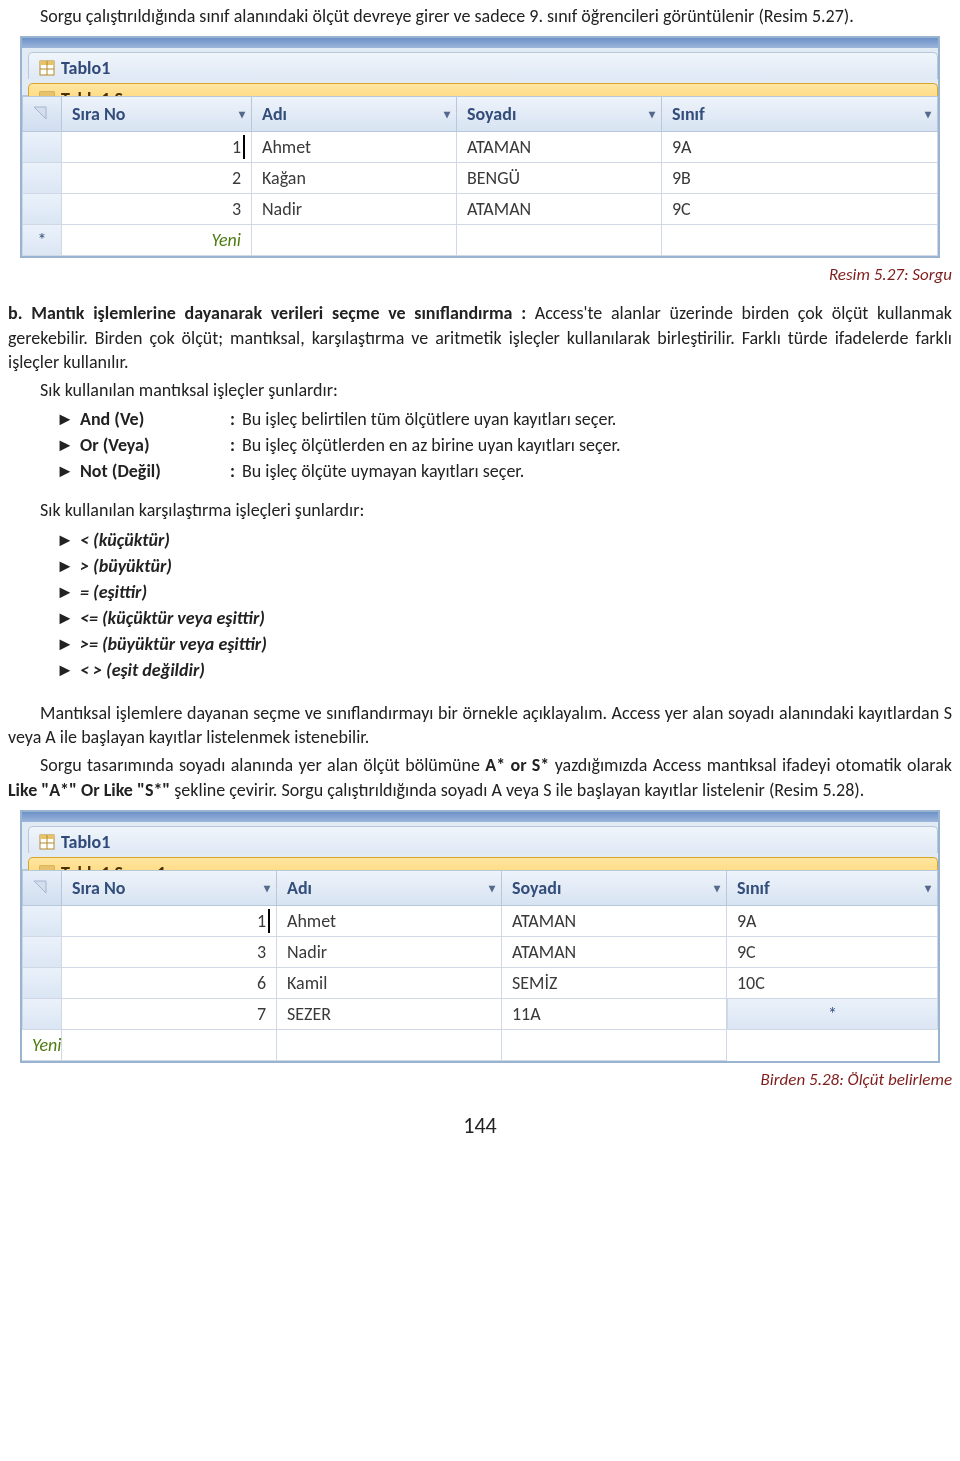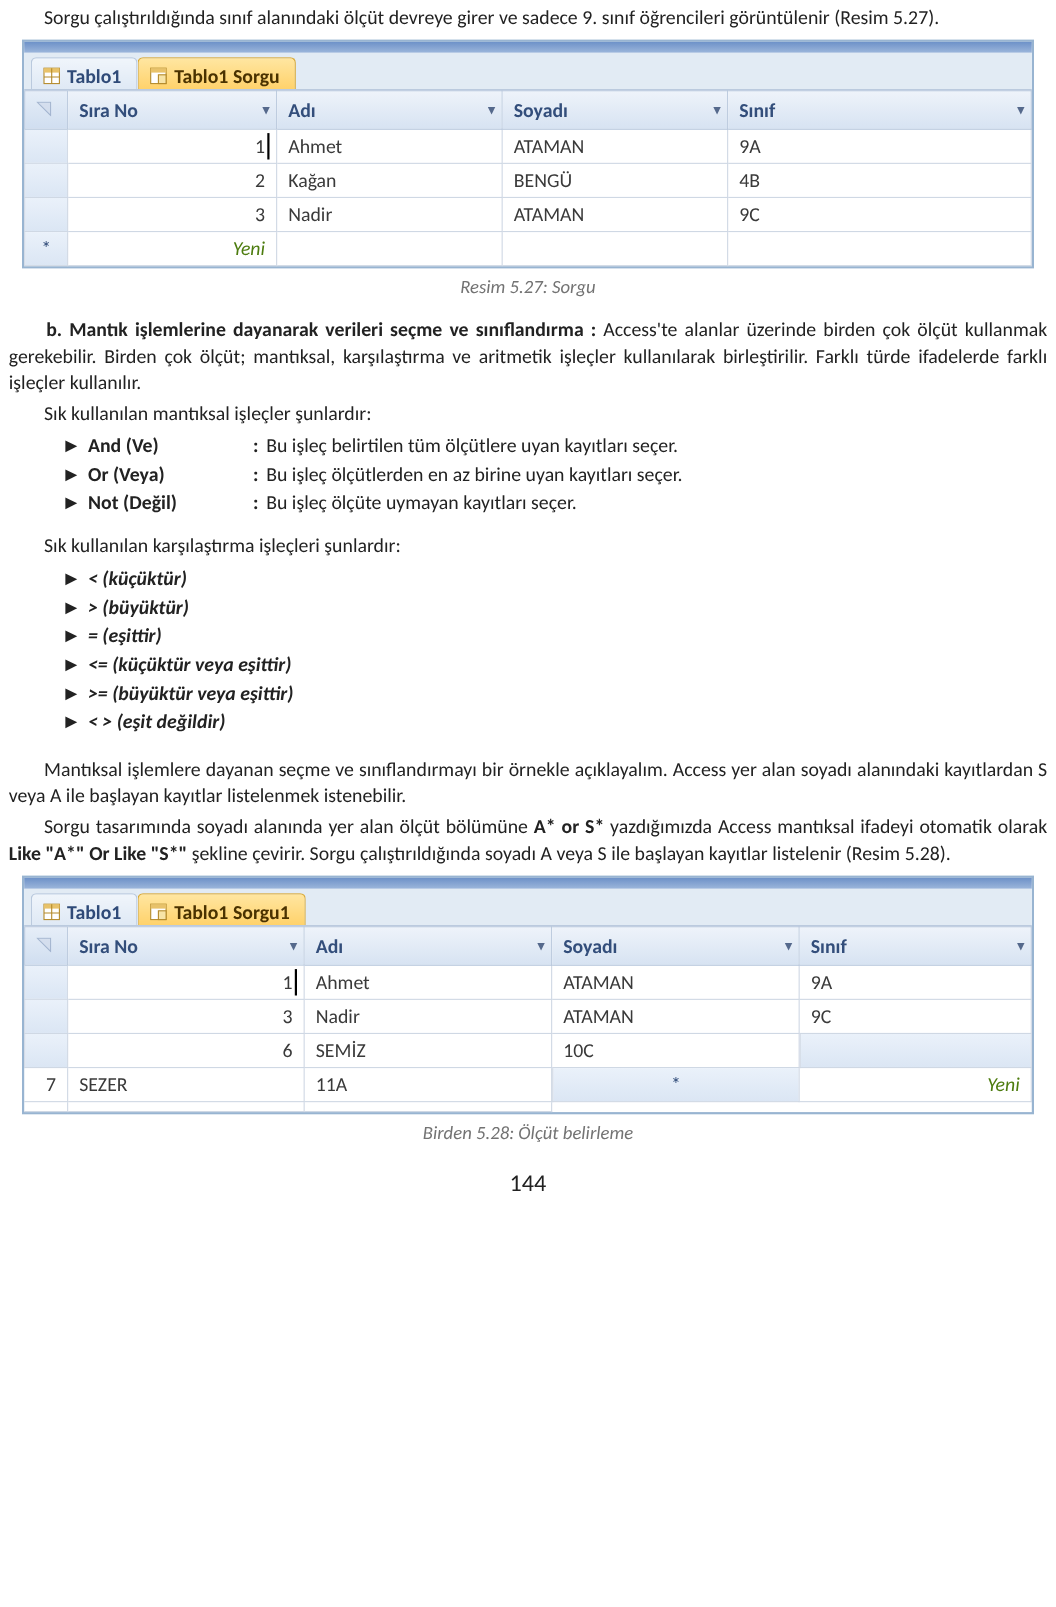--- a/index.html
+++ b/index.html
@@ -26,26 +26,27 @@
   .access-figure::before { 
     content: "";
     position: absolute;
     top: 0; left: 0; right: 0;
     height: 10px;
     background: linear-gradient(#6d91c8,#9cb6db);
   }
   .access-figure .tabbar {
     position: relative;
     display: flex;
-    height: 34px;
+    height: 48px;
     margin-top: 10px;
     background: #e2ebf4;
     border-bottom: 1px solid #b7c7dc;
     padding-left: 6px;
     gap: 0;
+    flex-direction: column;
   }
   .access-figure .tab {
     display: flex;
     align-items: center;
     gap: 6px;
     padding: 4px 14px 0 10px;
     border: 1px solid #b7c7dc;
     border-bottom: none;
     border-top-left-radius: 5px;
     border-top-right-radius: 5px;
@@ -110,28 +111,28 @@
     right:6px; top:3px; bottom:3px; width:2px;
     background:#000;
   }
   .access-figure .grid .rowstar {
     font-size: 18px;
     color: #4a5e82;
   }
   .access-figure .grid .italic { font-style: italic; color:#4d7c0f; }
 
   .caption {
-    text-align: center;
-    color: #737373;
+    text-align: right;
+    color: #7f1d1d;
     font-style: italic;
     margin: 2px 0 16px 0;
     font-size: 17px;
   }
 
-  .run-in { font-weight: 700; margin-left: 34px; }
+  .run-in { font-weight: 700; }
 
   .op-list { margin: 6px 0 16px 0; }
   .op-row {
     display: flex;
     margin: 4px 0 4px 48px;
     align-items: baseline;
   }
   .op-row .arrow { width: 24px; font-weight:700; }
   .op-row .name { width: 150px; font-weight: 700; }
   .op-row .desc { flex: 1; }
@@ -188,21 +189,21 @@
     <div class="rcell first"></div>
     <div class="rcell num selected">1</div>
     <div class="rcell">Ahmet</div>
     <div class="rcell">ATAMAN</div>
     <div class="rcell">9A</div>
 
     <div class="rcell first"></div>
     <div class="rcell num">2</div>
     <div class="rcell">Kağan</div>
     <div class="rcell">BENGÜ</div>
-    <div class="rcell">4B</div>
+    <div class="rcell">9B</div>
 
     <div class="rcell first"></div>
     <div class="rcell num">3</div>
     <div class="rcell">Nadir</div>
     <div class="rcell">ATAMAN</div>
     <div class="rcell">9C</div>
 
     <div class="rcell first rowstar">*</div>
     <div class="rcell num italic">Yeni</div>
     <div class="rcell"></div>
@@ -313,20 +314,21 @@
     <div class="rcell">9A</div>
 
     <div class="rcell first"></div>
     <div class="rcell num">3</div>
     <div class="rcell">Nadir</div>
     <div class="rcell">ATAMAN</div>
     <div class="rcell">9C</div>
 
     <div class="rcell first"></div>
     <div class="rcell num">6</div>
+    <div class="rcell">Kamil</div>
     <div class="rcell">SEMİZ</div>
     <div class="rcell">10C</div>
 
     <div class="rcell first"></div>
     <div class="rcell num">7</div>
     <div class="rcell">SEZER</div>
     <div class="rcell">11A</div>
 
     <div class="rcell first rowstar">*</div>
     <div class="rcell num italic">Yeni</div>

